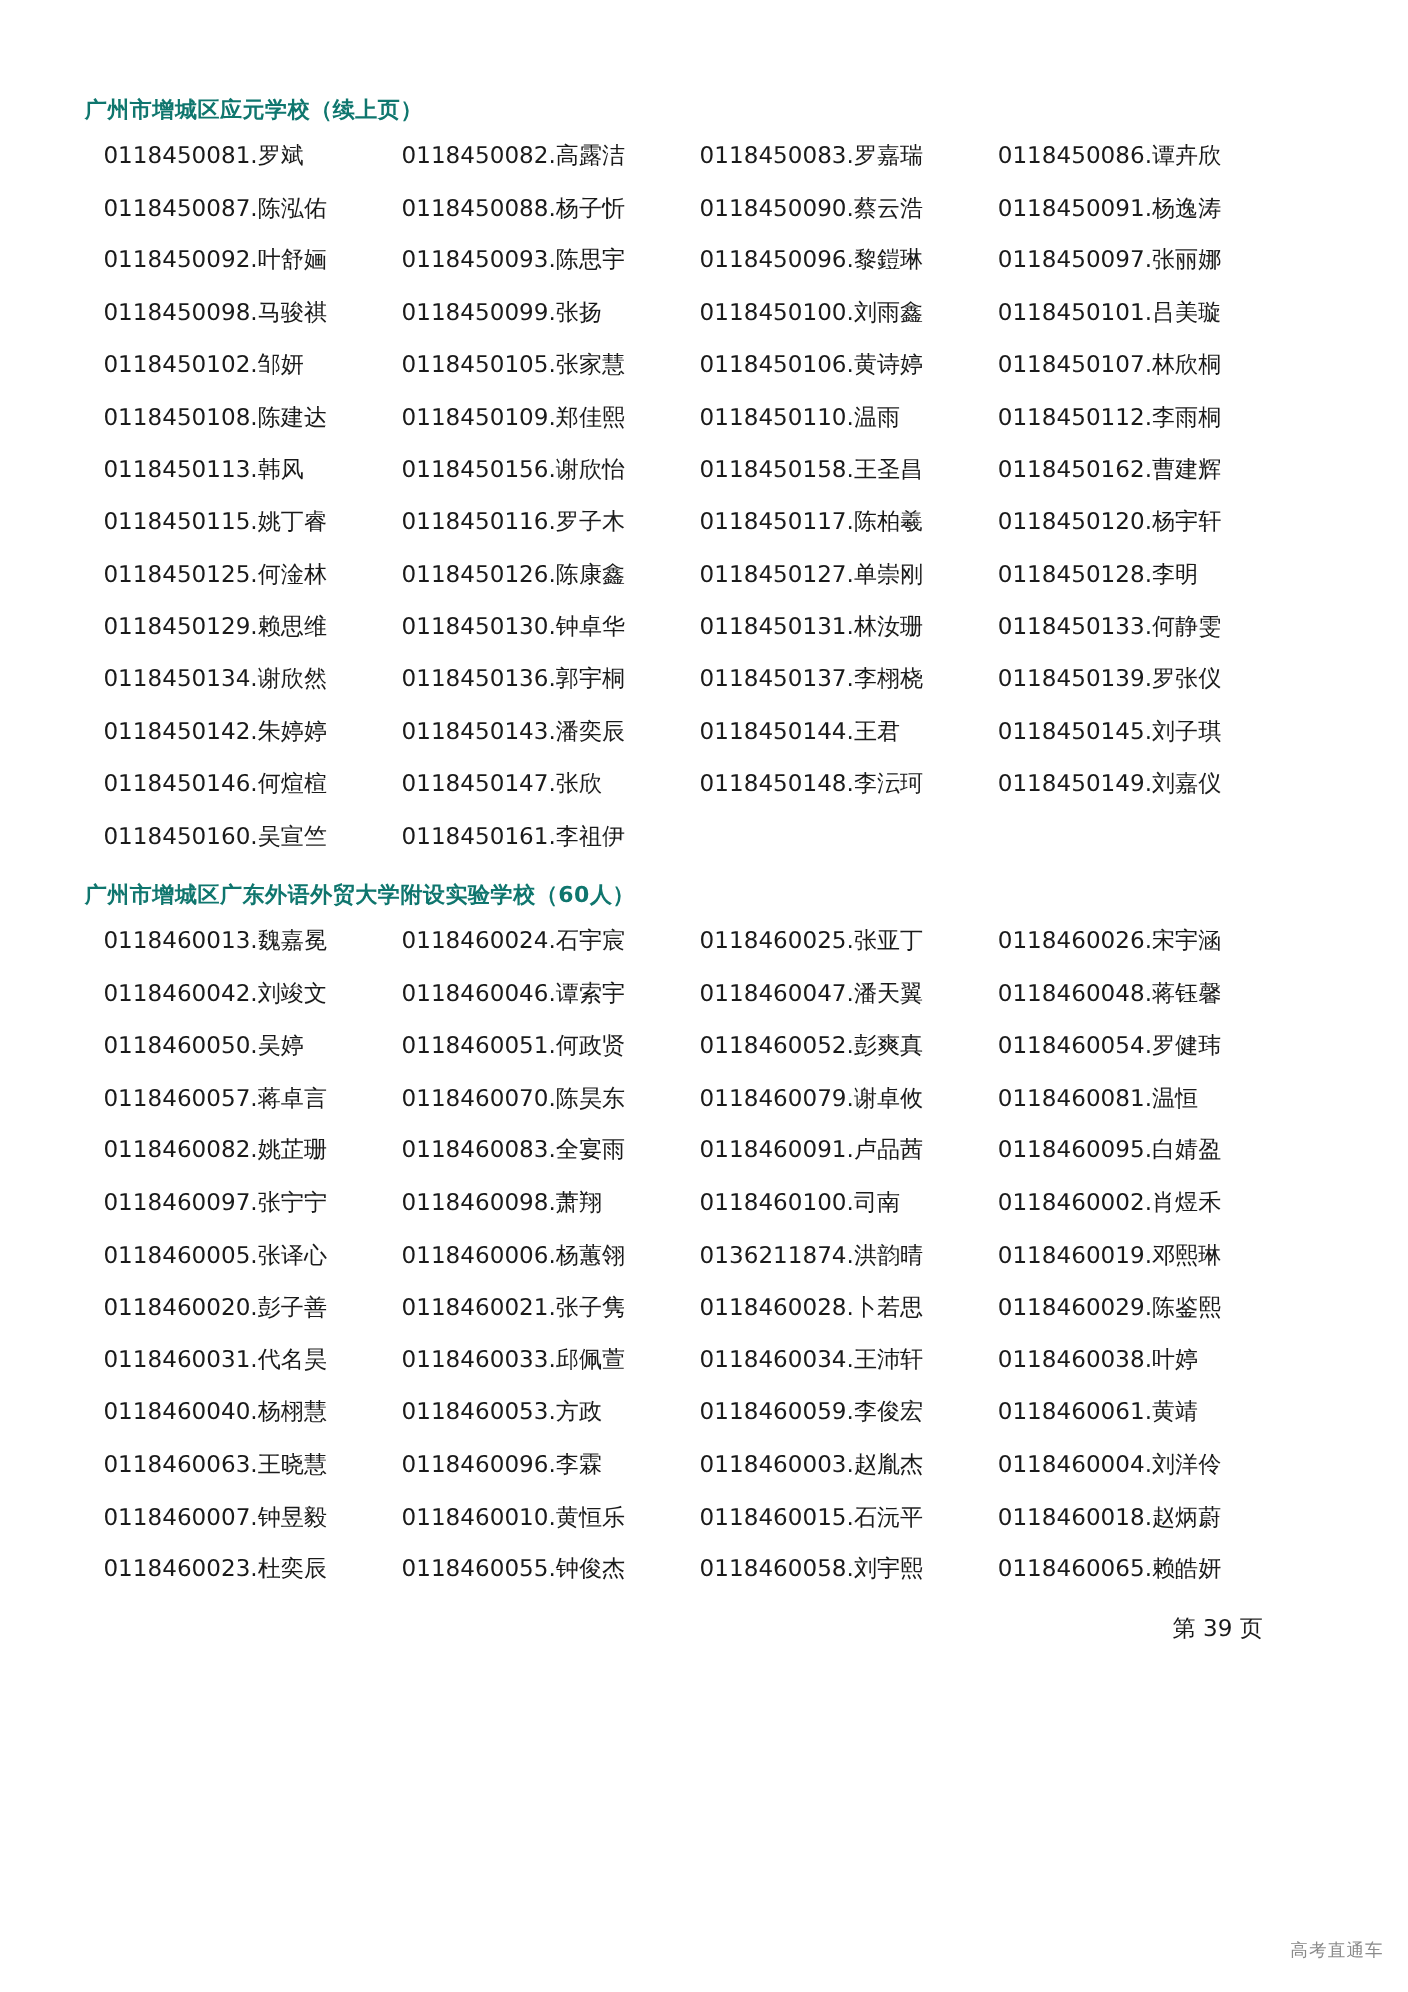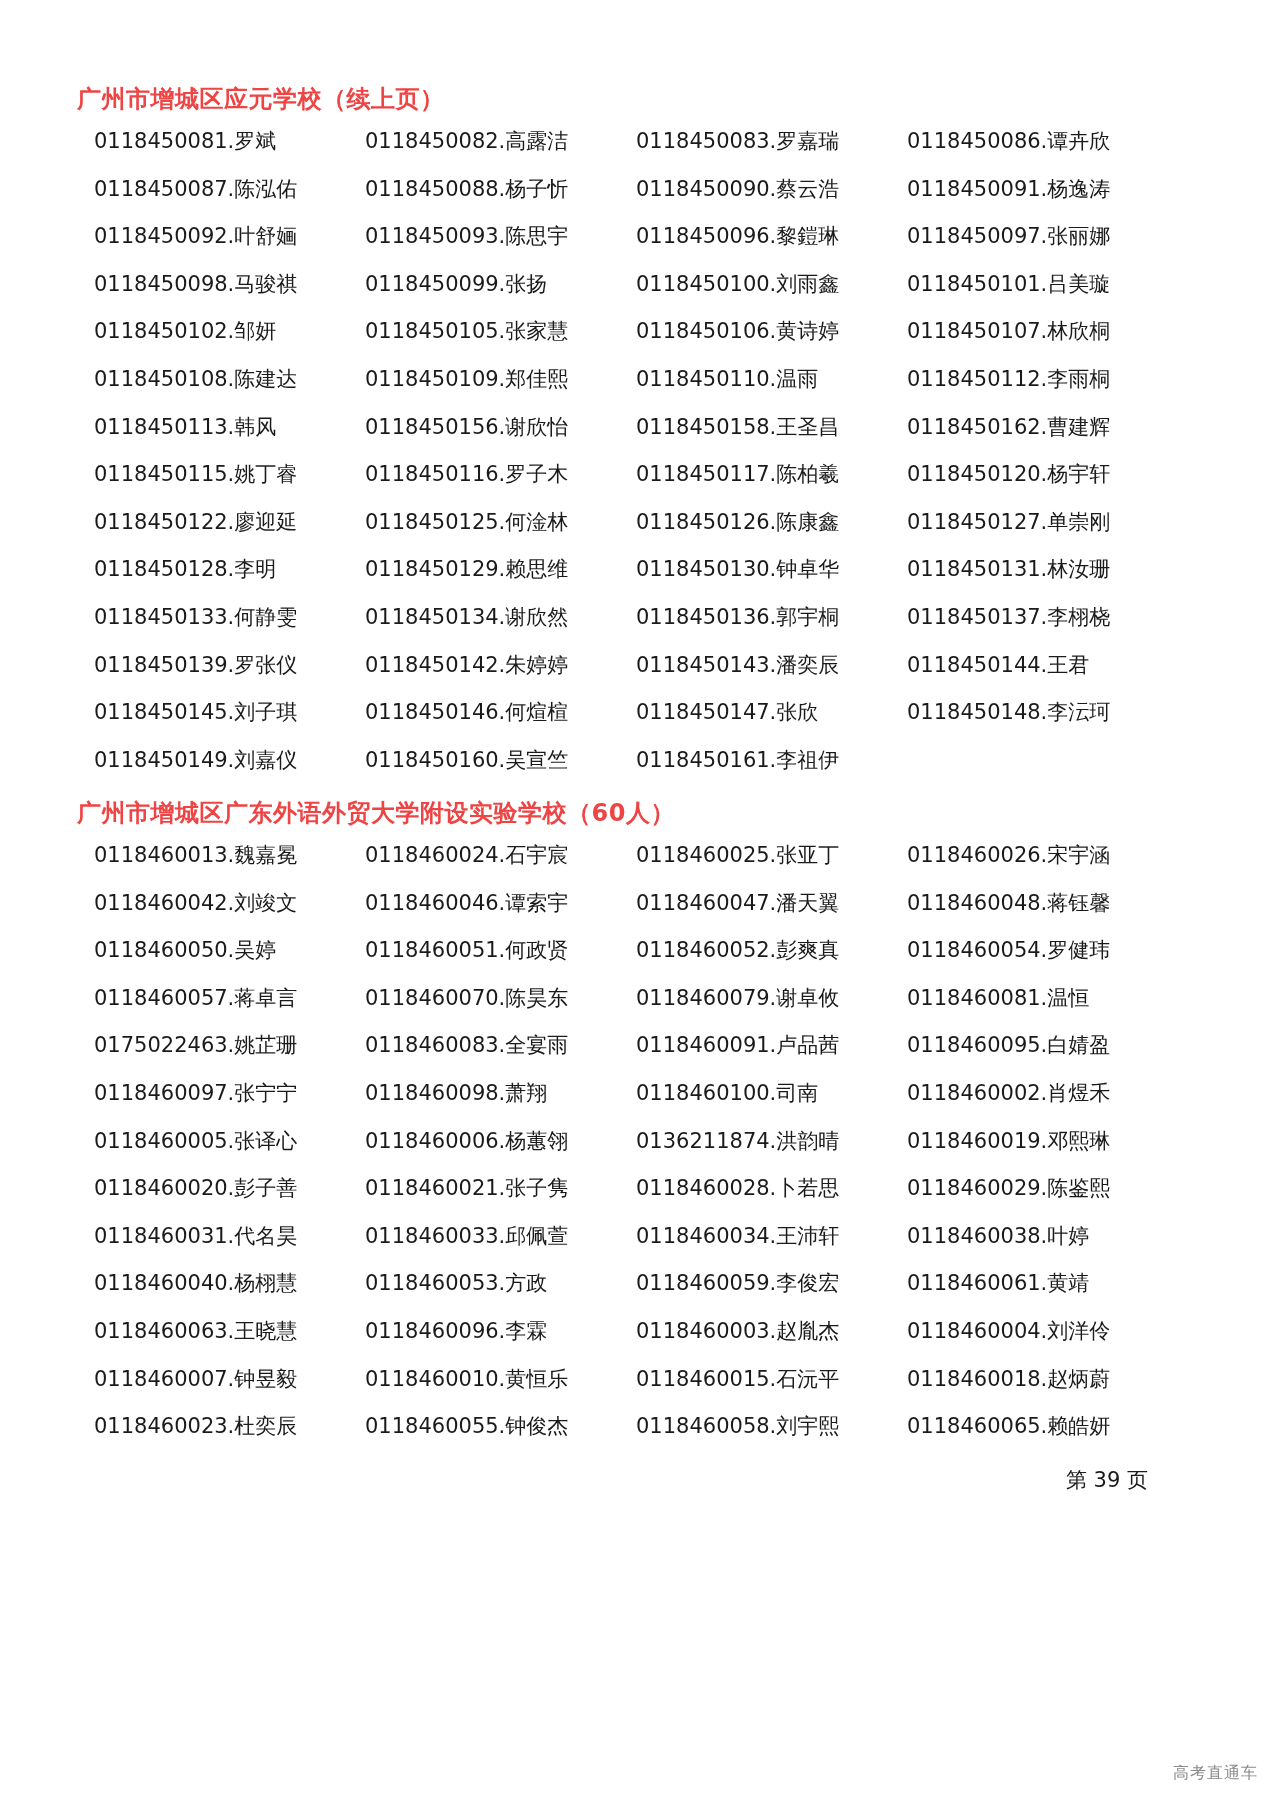--- a/index.html
+++ b/index.html
@@ -18,26 +18,26 @@
     .page {
       position: absolute;
       left: 0;
       top: 0;
       width: 1280px;
       height: 1811px;
     }
     .section-title {
       position: absolute;
       left: 77px;
-      font-size: 24px;
+      font-size: 20px;
       font-weight: bold;
       letter-spacing: 0.5px;
       line-height: 28px;
       white-space: nowrap;
-      color: #ef4444;
+      color: #0f766e;
     }
     .grid {
       position: absolute;
       left: 94px;
       width: 1080px;
       display: grid;
       grid-template-columns: 271px 271px 271px 271px;
       grid-auto-rows: 47.6px;
     }
     .entry {
@@ -97,21 +97,20 @@
       <div class="entry">0118450110.温雨</div>
       <div class="entry">0118450112.李雨桐</div>
       <div class="entry">0118450113.韩风</div>
       <div class="entry">0118450156.谢欣怡</div>
       <div class="entry">0118450158.王圣昌</div>
       <div class="entry">0118450162.曹建辉</div>
       <div class="entry">0118450115.姚丁睿</div>
       <div class="entry">0118450116.罗子木</div>
       <div class="entry">0118450117.陈柏羲</div>
       <div class="entry">0118450120.杨宇轩</div>
-      <div class="entry">0118450122.廖迎延</div>
       <div class="entry">0118450125.何淦林</div>
       <div class="entry">0118450126.陈康鑫</div>
       <div class="entry">0118450127.单崇刚</div>
       <div class="entry">0118450128.李明</div>
       <div class="entry">0118450129.赖思维</div>
       <div class="entry">0118450130.钟卓华</div>
       <div class="entry">0118450131.林汝珊</div>
       <div class="entry">0118450133.何静雯</div>
       <div class="entry">0118450134.谢欣然</div>
       <div class="entry">0118450136.郭宇桐</div>
@@ -141,21 +140,21 @@
       <div class="entry">0118460047.潘天翼</div>
       <div class="entry">0118460048.蒋钰馨</div>
       <div class="entry">0118460050.吴婷</div>
       <div class="entry">0118460051.何政贤</div>
       <div class="entry">0118460052.彭爽真</div>
       <div class="entry">0118460054.罗健玮</div>
       <div class="entry">0118460057.蒋卓言</div>
       <div class="entry">0118460070.陈昊东</div>
       <div class="entry">0118460079.谢卓攸</div>
       <div class="entry">0118460081.温恒</div>
-      <div class="entry">0175022463.姚芷珊</div>
+      <div class="entry">0118460082.姚芷珊</div>
       <div class="entry">0118460083.全宴雨</div>
       <div class="entry">0118460091.卢品茜</div>
       <div class="entry">0118460095.白婧盈</div>
       <div class="entry">0118460097.张宁宁</div>
       <div class="entry">0118460098.萧翔</div>
       <div class="entry">0118460100.司南</div>
       <div class="entry">0118460002.肖煜禾</div>
       <div class="entry">0118460005.张译心</div>
       <div class="entry">0118460006.杨蕙翎</div>
       <div class="entry">0136211874.洪韵晴</div>

